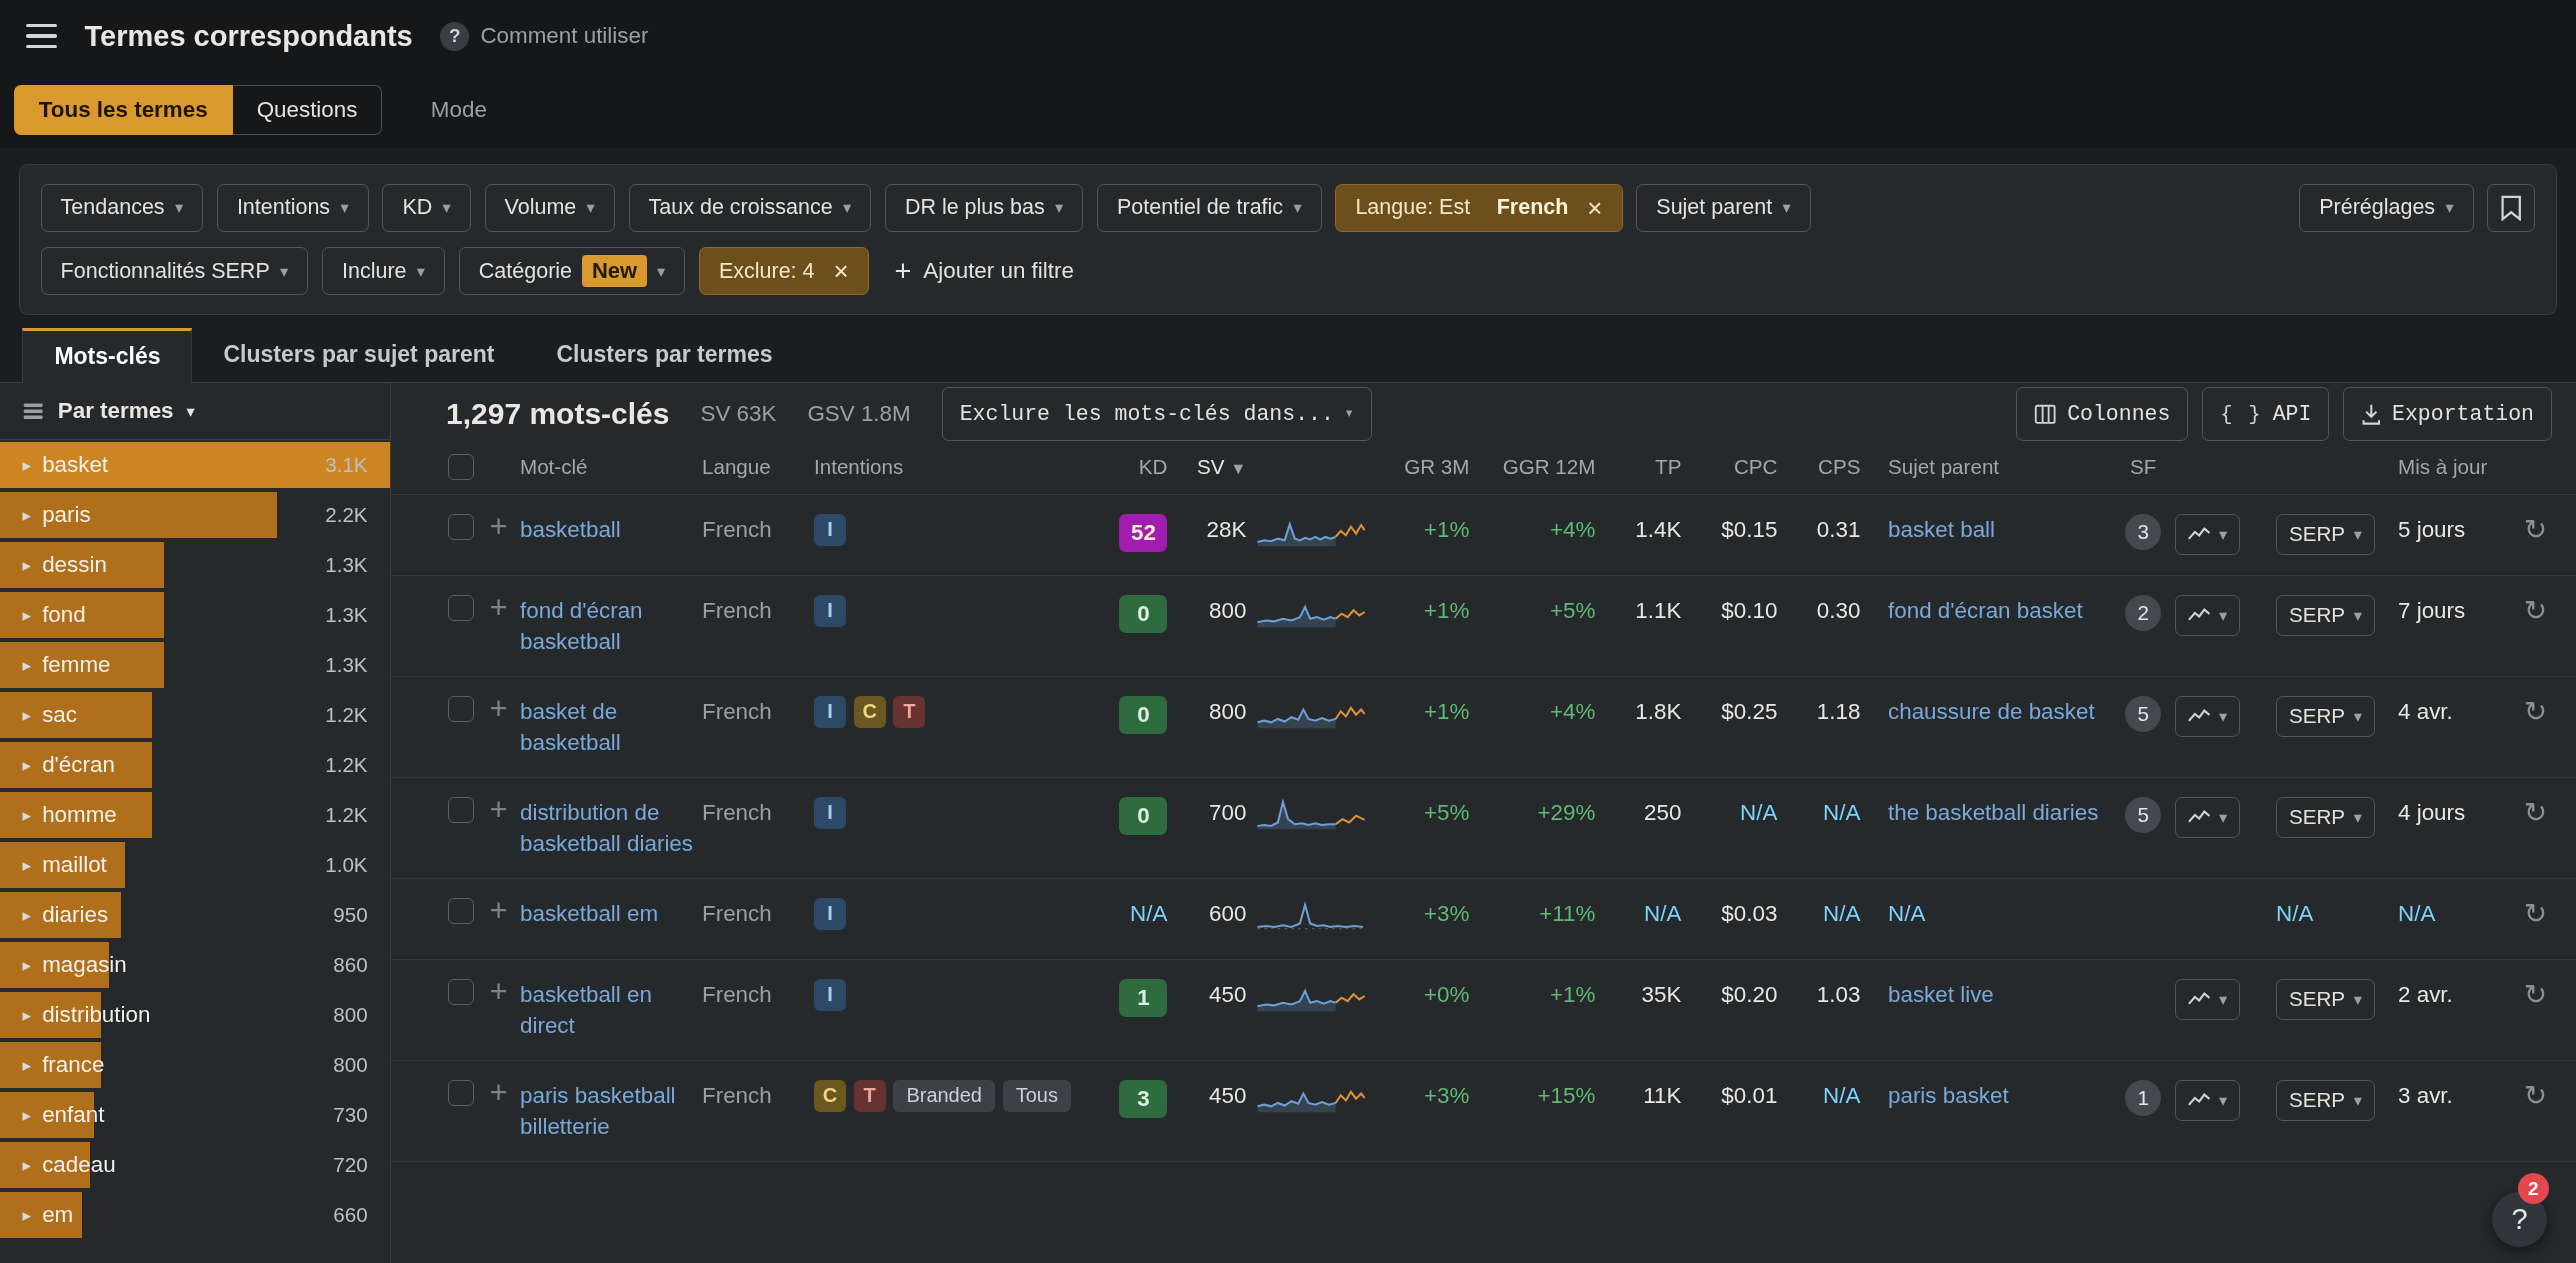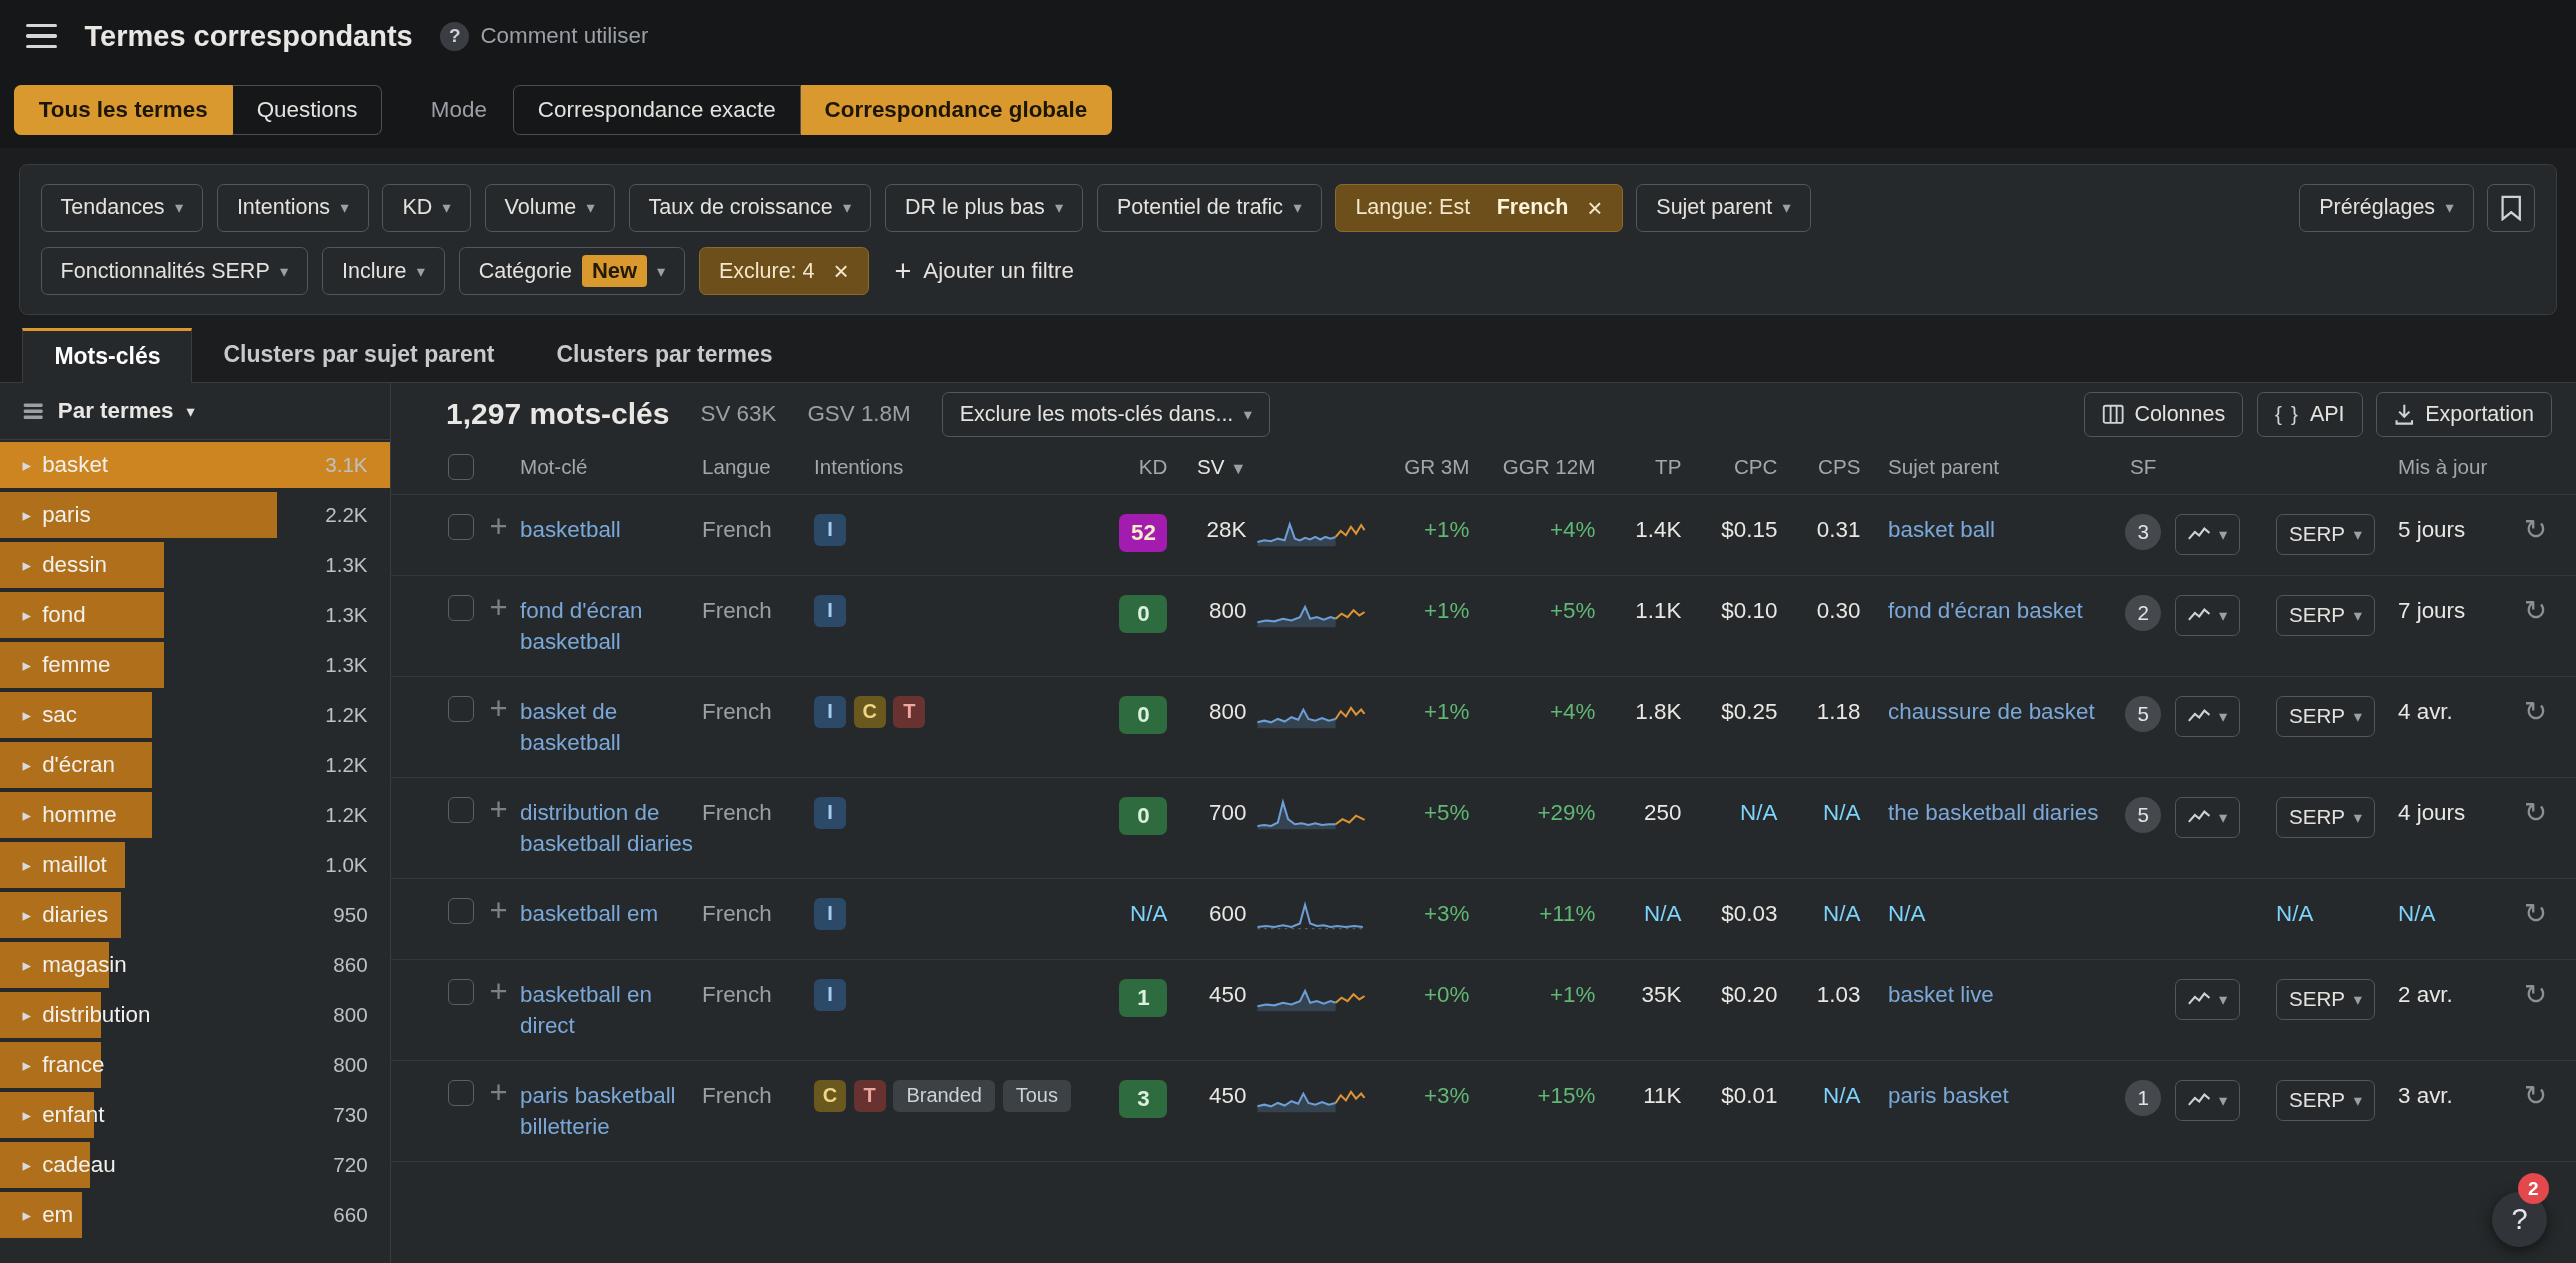--- a/index.html
+++ b/index.html
@@ -60,22 +60,22 @@
   .term-bar { position: absolute; left: 0; top: 1.7px; bottom: 1.7px; background: #b0701b; }
   .term-item:nth-child(1) .term-bar { background: #cd8521; }
   .term-arrow { position: relative; color: #d8dbde; font-size: 17px; margin-right: 11.2px; }
   .term-name { position: relative; flex: 1; color: #f2f0ec; }
   .term-count { position: relative; color: #bcc1c5; font-size: 20.6px; }
   
   .table-area { flex: 1; display: flex; flex-direction: column; overflow: hidden; }
   .table-toolbar { height: 57px; flex: none; display: flex; align-items: center; gap: 31px; padding: 5.2px 24px 0 55px; }
   .tt-count { font-weight: 700; font-size: 30px; }
   .tt-dim { color: #9aa0a5; }
-  .tbtn { height: 45px; padding: 0 17px; display: inline-flex; align-items: center; gap: 10.3px; background: transparent;
-    border: 0.9px solid #53575b; border-radius: 6.9px; color: #e4e2df; font-size: 21.5px; font-family: Liberation Sans, sans-serif; cursor: pointer; white-space: nowrap; }
+  .tbtn { height: 54px; padding: 0 17px; display: inline-flex; align-items: center; gap: 10.3px; background: transparent;
+    border: 0.9px solid #53575b; border-radius: 6.9px; color: #e4e2df; font-size: 21.5px; font-family: Liberation Mono, monospace; cursor: pointer; white-space: nowrap; }
   .toolbar-right { margin-left: auto; display: flex; gap: 13.8px; }
   .api-glyph { font-size: 20.6px; color: #cfd3d6; letter-spacing: 1.7px; }
   table { width: 2185px; border-collapse: collapse; table-layout: fixed; }
   th { font-size: 20.6px; color: #a2a7ab; font-weight: 400; text-align: left; padding: 13.8px 8.6px 13.8px 0;
     border-bottom: 0.9px solid #35383b; white-space: nowrap; }
   td { vertical-align: top; padding: 19px 8.6px 19px 0; border-bottom: 0.9px solid #33363a; font-size: 22.4px; line-height: 31px; }
   .num { text-align: right; }
   a.kw-link, a.parent-link { color: #7aa8d8; text-decoration: none; cursor: pointer; }
   .green { color: #5fb873; }
   .na { color: #7dd3fc; }
@@ -128,24 +128,20 @@
     <span>Comment utiliser</span>
   </div>
 </header>
 
 <div class="modebar">
   <div class="seg">
     <button class="seg-btn active">Tous les termes</button>
     <button class="seg-btn">Questions</button>
   </div>
   <span class="mode-label">Mode</span>
-  <div class="seg">
-    <button class="seg-btn">Correspondance exacte</button>
-    <button class="seg-btn active">Correspondance globale</button>
-  </div>
 </div>
 
 <section class="filter-panel">
   <div class="filter-row">
     <button class="fbtn">
         <span>Tendances</span>
         <span class="caret">▾</span>
       </button>
     <button class="fbtn">
         <span>Intentions</span>

